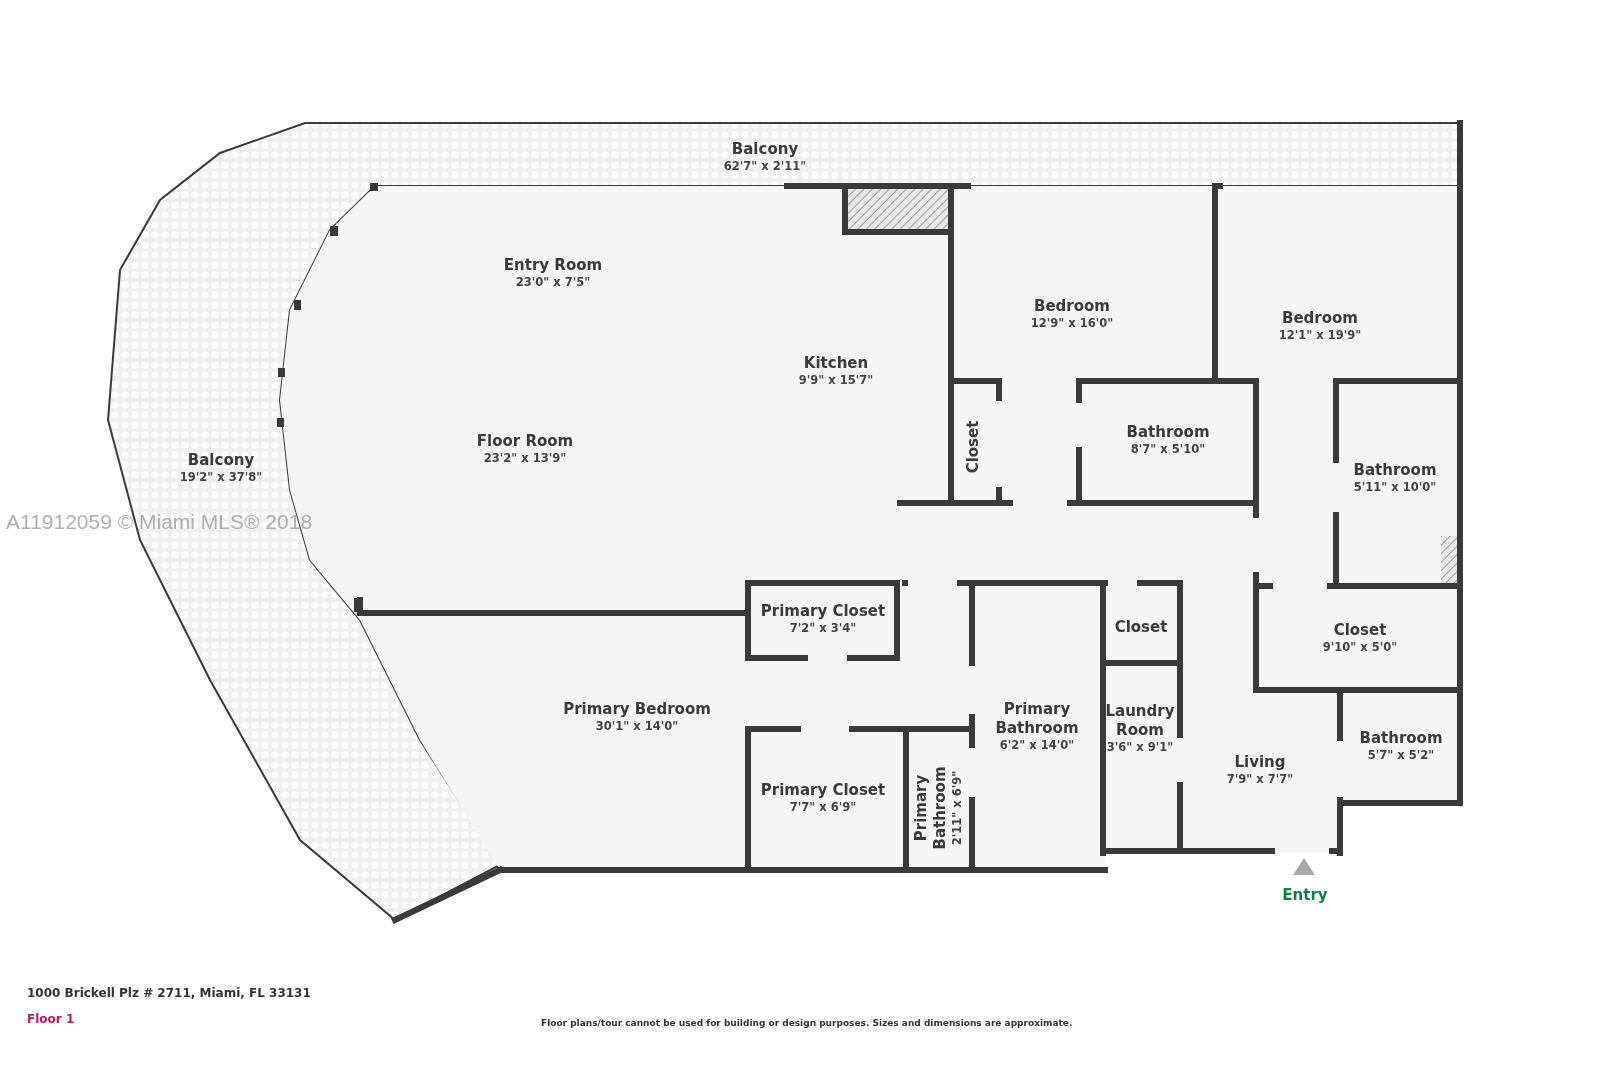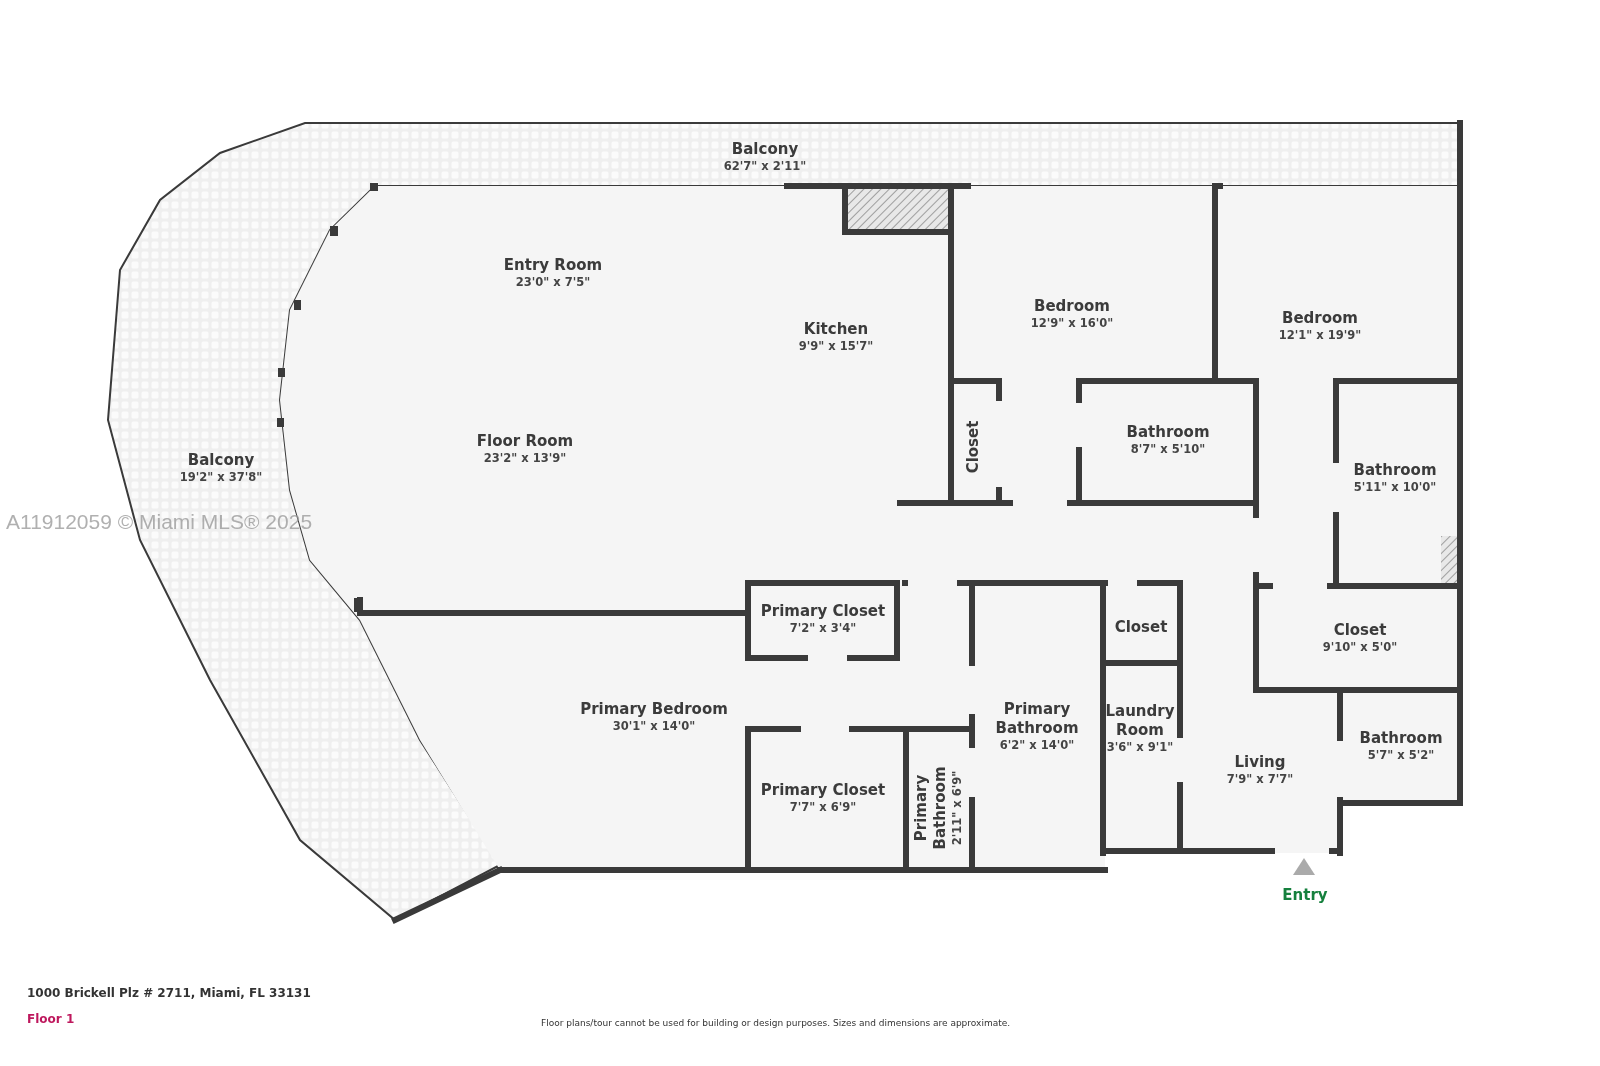--- a/index.html
+++ b/index.html
@@ -7,21 +7,21 @@
          font-family: "DejaVu Sans", "Liberation Sans", sans-serif; color: #3a3a3a; }
   svg.plan { position: absolute; left: 0; top: 0; }
   .lbl { position: absolute; text-align: center; transform: translate(-50%, -50%); white-space: nowrap; }
   .lbl .n { font-size: 15px; font-weight: bold; color: #3b3b3b; display: block; line-height: 19px; }
   .lbl .d { font-size: 11.5px; font-weight: bold; color: #444; display: block; line-height: 15px; }
   .lbl.rot { transform: translate(-50%, -50%) rotate(-90deg); }
   .watermark { position: absolute; left: 6px; top: 510px; font-size: 21px; color: rgba(150,150,150,0.75);
                font-family: "Liberation Sans", sans-serif; }
   .addr { position: absolute; left: 27px; top: 986px; font-size: 12px; font-weight: bold; color: #333; text-align: right; }
   .floor { position: absolute; left: 27px; top: 1012px; font-size: 12px; font-weight: bold; color: #be185d; }
-  .disc { position: absolute; left: 541px; top: 1018px; font-size: 9px; font-weight: normal; color: #333; }
+  .disc { position: absolute; left: 541px; top: 1018px; font-size: 9px; font-weight: bold; color: #333; }
   .entry { position: absolute; left: 1305px; top: 895px; transform: translate(-50%,-50%); font-size: 15px; font-weight: bold; color: #15803d; }
 </style>
 </head>
 <body>
 
 <svg class="plan" width="1600" height="1066" viewBox="0 0 1600 1066">
   <defs>
     <pattern id="tiles" width="10" height="10" patternUnits="userSpaceOnUse">
       <rect width="10" height="10" fill="#efefef"></rect>
       <rect x="1.5" y="1.5" width="7" height="7" rx="1.5" fill="#fbfbfb"></rect>
@@ -114,21 +114,21 @@
 </svg>
 
 <div class="lbl" style="left:765px;top:157px">
   <span class="n">Balcony</span>
     <span class="d">62'7" x 2'11"</span>
   </div>
 <div class="lbl" style="left:553px;top:273px">
   <span class="n">Entry Room</span>
     <span class="d">23'0" x 7'5"</span>
   </div>
-<div class="lbl" style="left:836px;top:337px">
+<div class="lbl" style="left:836px;top:371px">
   <span class="n">Kitchen</span>
     <span class="d">9'9" x 15'7"</span>
   </div>
 <div class="lbl" style="left:525px;top:449px">
   <span class="n">Floor Room</span>
     <span class="d">23'2" x 13'9"</span>
   </div>
 <div class="lbl" style="left:221px;top:468px">
   <span class="n">Balcony</span>
     <span class="d">19'2" x 37'8"</span>
@@ -156,21 +156,21 @@
   <span class="n">Primary Closet</span>
     <span class="d">7'2" x 3'4"</span>
   </div>
 <div class="lbl" style="left:1141px;top:627px">
   <span class="n">Closet</span>
   </div>
 <div class="lbl" style="left:1360px;top:638px">
   <span class="n">Closet</span>
     <span class="d">9'10" x 5'0"</span>
   </div>
-<div class="lbl" style="left:654px;top:717px">
+<div class="lbl" style="left:637px;top:717px">
   <span class="n">Primary Bedroom</span>
     <span class="d">30'1" x 14'0"</span>
   </div>
 <div class="lbl" style="left:1037px;top:726px; white-space:normal; width:110px">
   <span class="n">Primary Bathroom</span>
     <span class="d">6'2" x 14'0"</span>
   </div>
 <div class="lbl" style="left:1140px;top:728px; white-space:normal; width:70px">
   <span class="n">Laundry Room</span>
     <span class="d">3'6" x 9'1"</span>
@@ -186,16 +186,16 @@
 <div class="lbl" style="left:823px;top:798px">
   <span class="n">Primary Closet</span>
     <span class="d">7'7" x 6'9"</span>
   </div>
 <div class="lbl rot" style="left:938px;top:808px; white-space:normal; width:90px">
   <span class="n">Primary Bathroom</span>
     <span class="d">2'11" x 6'9"</span>
   </div>
 
 <div class="entry">Entry</div>
-<div class="watermark">A11912059 © Miami MLS® 2025</div>
+<div class="watermark">A11912059 © Miami MLS® 2018</div>
 <div class="addr">1000 Brickell Plz # 2711, Miami, FL 33131</div>
 <div class="floor">Floor 1</div>
 <div class="disc">Floor plans/tour cannot be used for building or design purposes. Sizes and dimensions are approximate.</div>
 
 </body></html>

